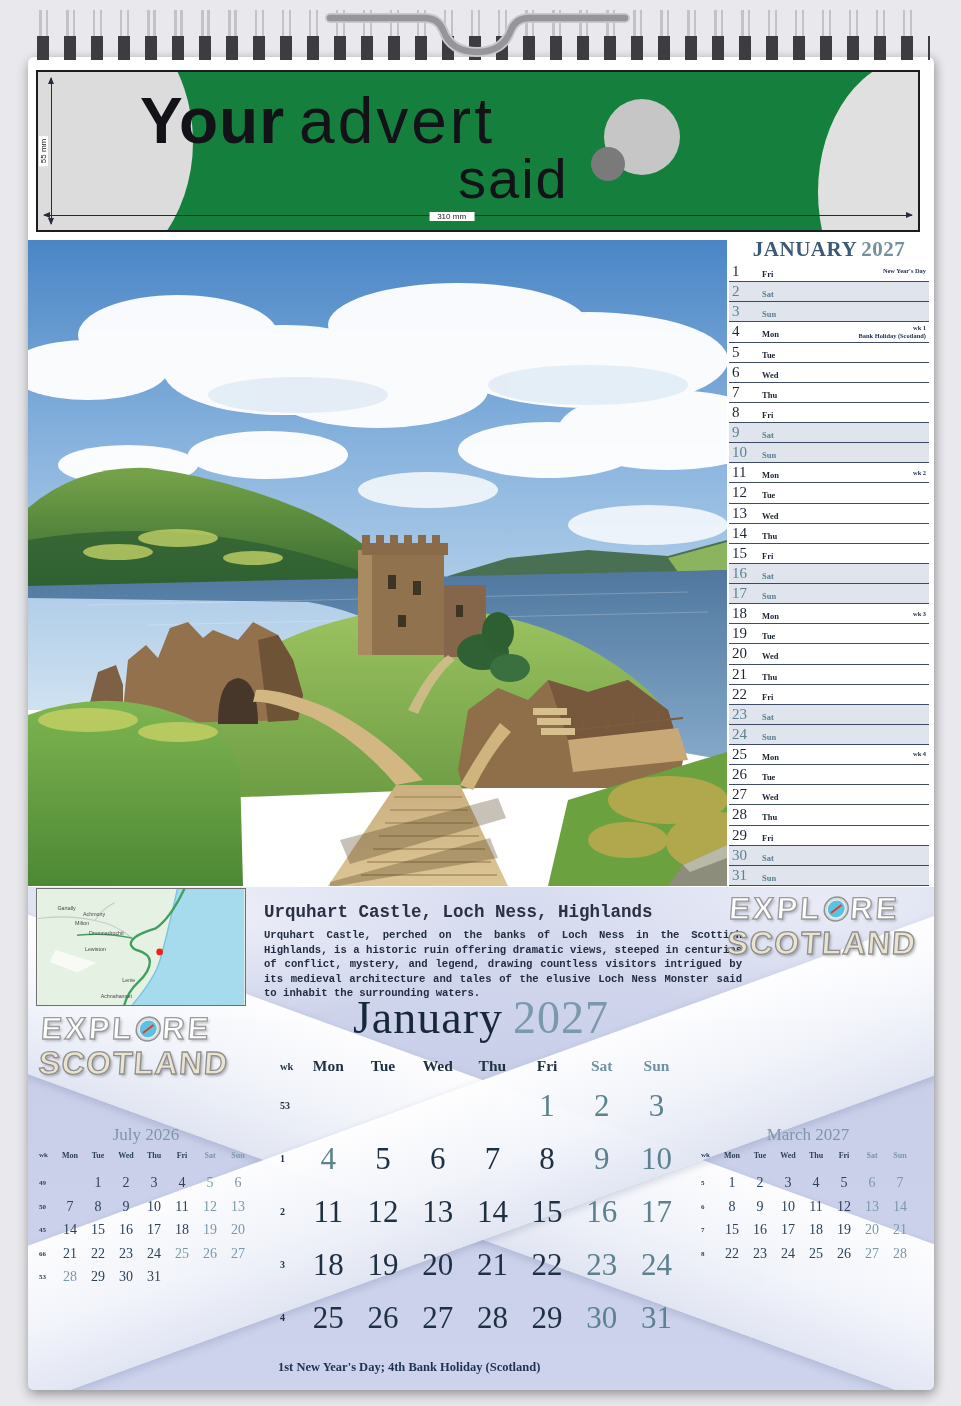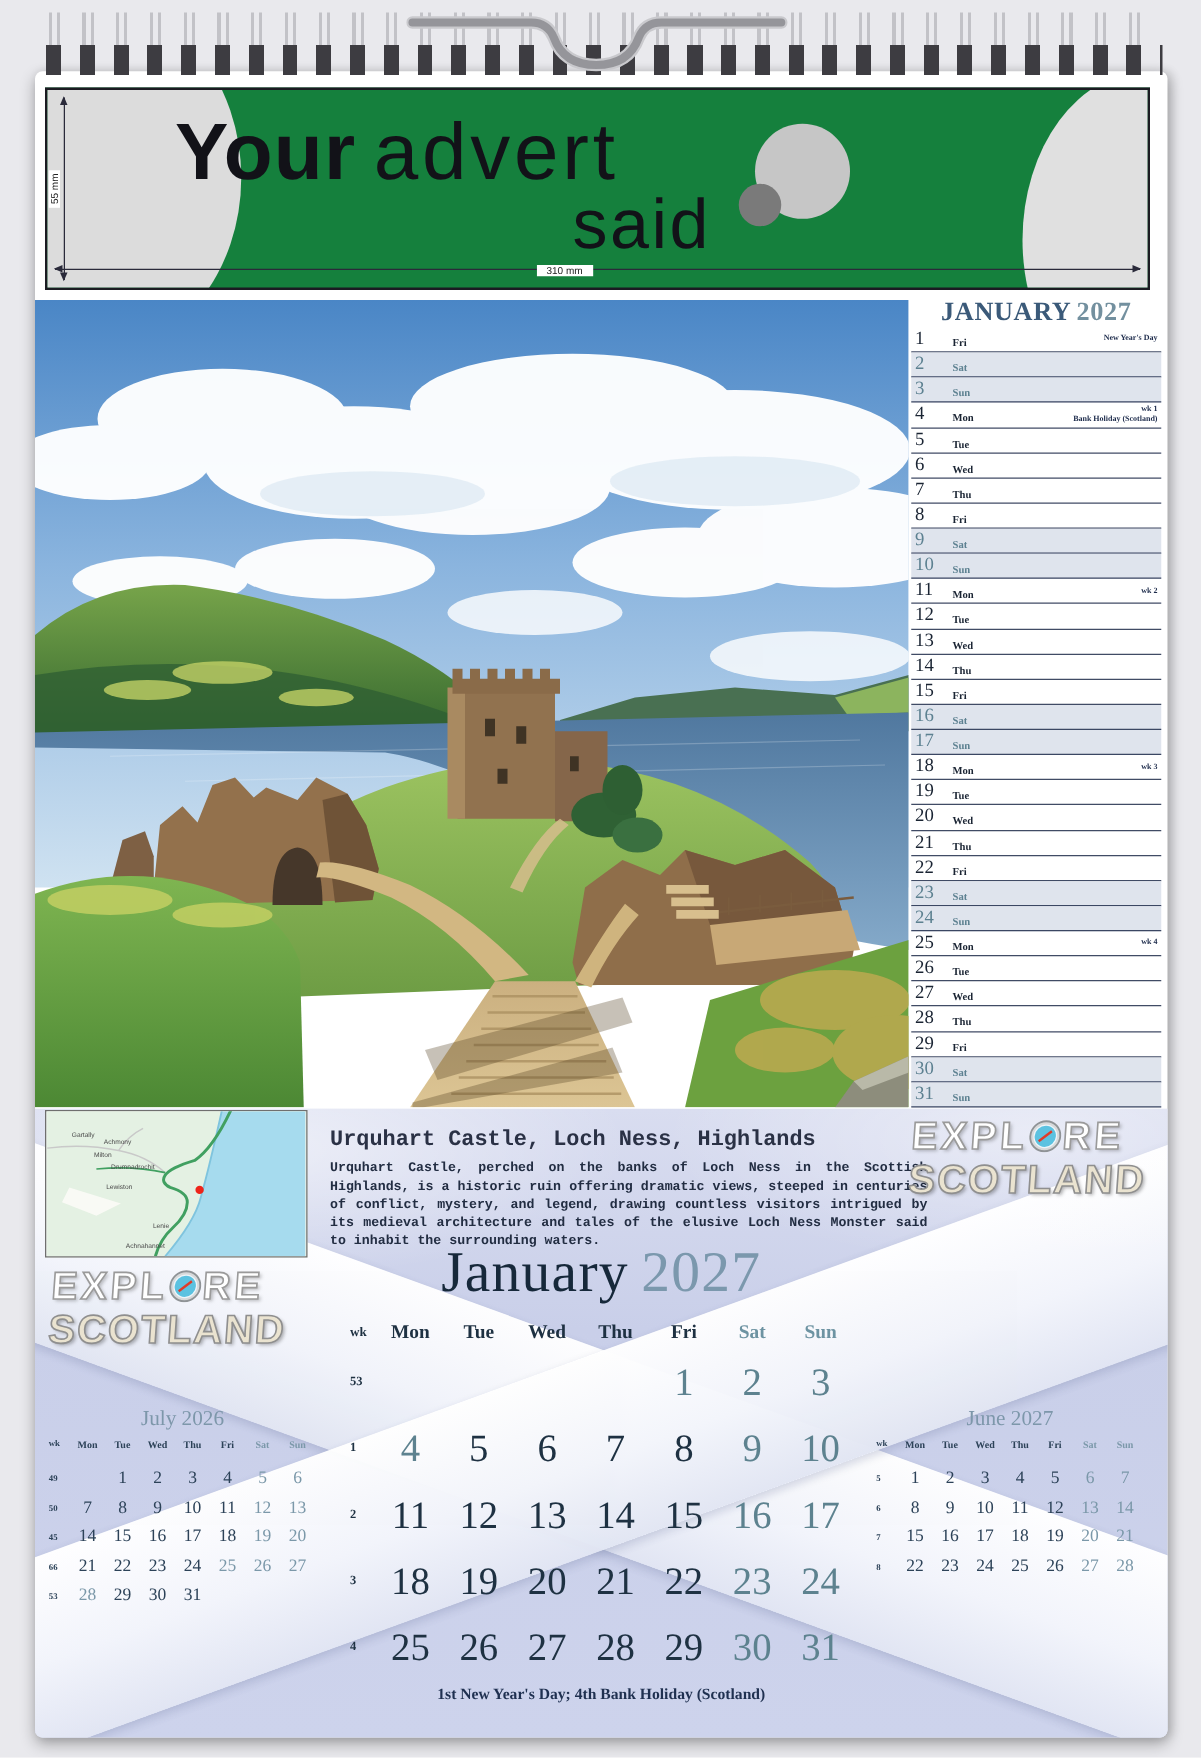--- a/index.html
+++ b/index.html
@@ -97,21 +97,21 @@
   .main-title { text-align:center; font-size:46px; letter-spacing:1px; line-height:1; }
   .mt-month { color:#16283a; } .mt-year { color:#7b98ad; margin-left:10px; }
   .main-grid { margin-top:12px; display:grid; grid-template-columns:23px repeat(7, 54.7px);
                grid-template-rows:26px repeat(5, 53px); }
   .c { display:flex; align-items:center; justify-content:center; font-size:31px; color:#1e3142; }
   .c.off { color:#5d828f; }
   .c.h { font-size:15.5px; font-weight:700; color:#1e3142; }
   .c.h.off { color:#6d93a2; }
   .c.w { font-size:10px; font-weight:700; justify-content:flex-start; padding-left:2px; }
   .c.hw { font-size:10.5px; justify-content:flex-start; padding-left:2px; }
-  .footnote { text-align:center; font-size:12.5px; font-weight:700; color:#1f3050; margin-top:4px; }
+  .footnote { font-size:12.5px; font-weight:700; color:#1f3050; margin-top:16px; }
 
   
   .mini { position:absolute; top:238px; width:216px; }
   .mini-dec { left:10px; } .mini-feb { left:672px; }
   .mini-title { text-align:center; font-size:17px; color:#7d97aa; margin-bottom:3px; }
   .mini-grid { display:grid; grid-template-columns:18px repeat(7, 28px); grid-auto-rows:23.5px; }
   .mc { display:flex; align-items:center; justify-content:center; font-size:14px; color:#2c4258; }
   .mc.off { color:#7b98a9; }
   .mc.h { font-size:8px; font-weight:700; height:14px; }
   .mc.w { font-size:7px; font-weight:700; justify-content:flex-start; padding-left:1px; }
@@ -837,21 +837,21 @@
 
               <div class="mc"></div>
 
               <div class="mc"></div>
 
               <div class="mc"></div>
             </div>
         </div>
 
         <div class="mini mini-feb">
-          <div class="mini-title">June 2027</div>
+          <div class="mini-title">March 2027</div>
           <div class="mini-grid">
 
               <div class="mc h w">wk</div>
 
               <div class="mc h">Mon</div>
 
               <div class="mc h">Tue</div>
 
               <div class="mc h">Wed</div>
 

